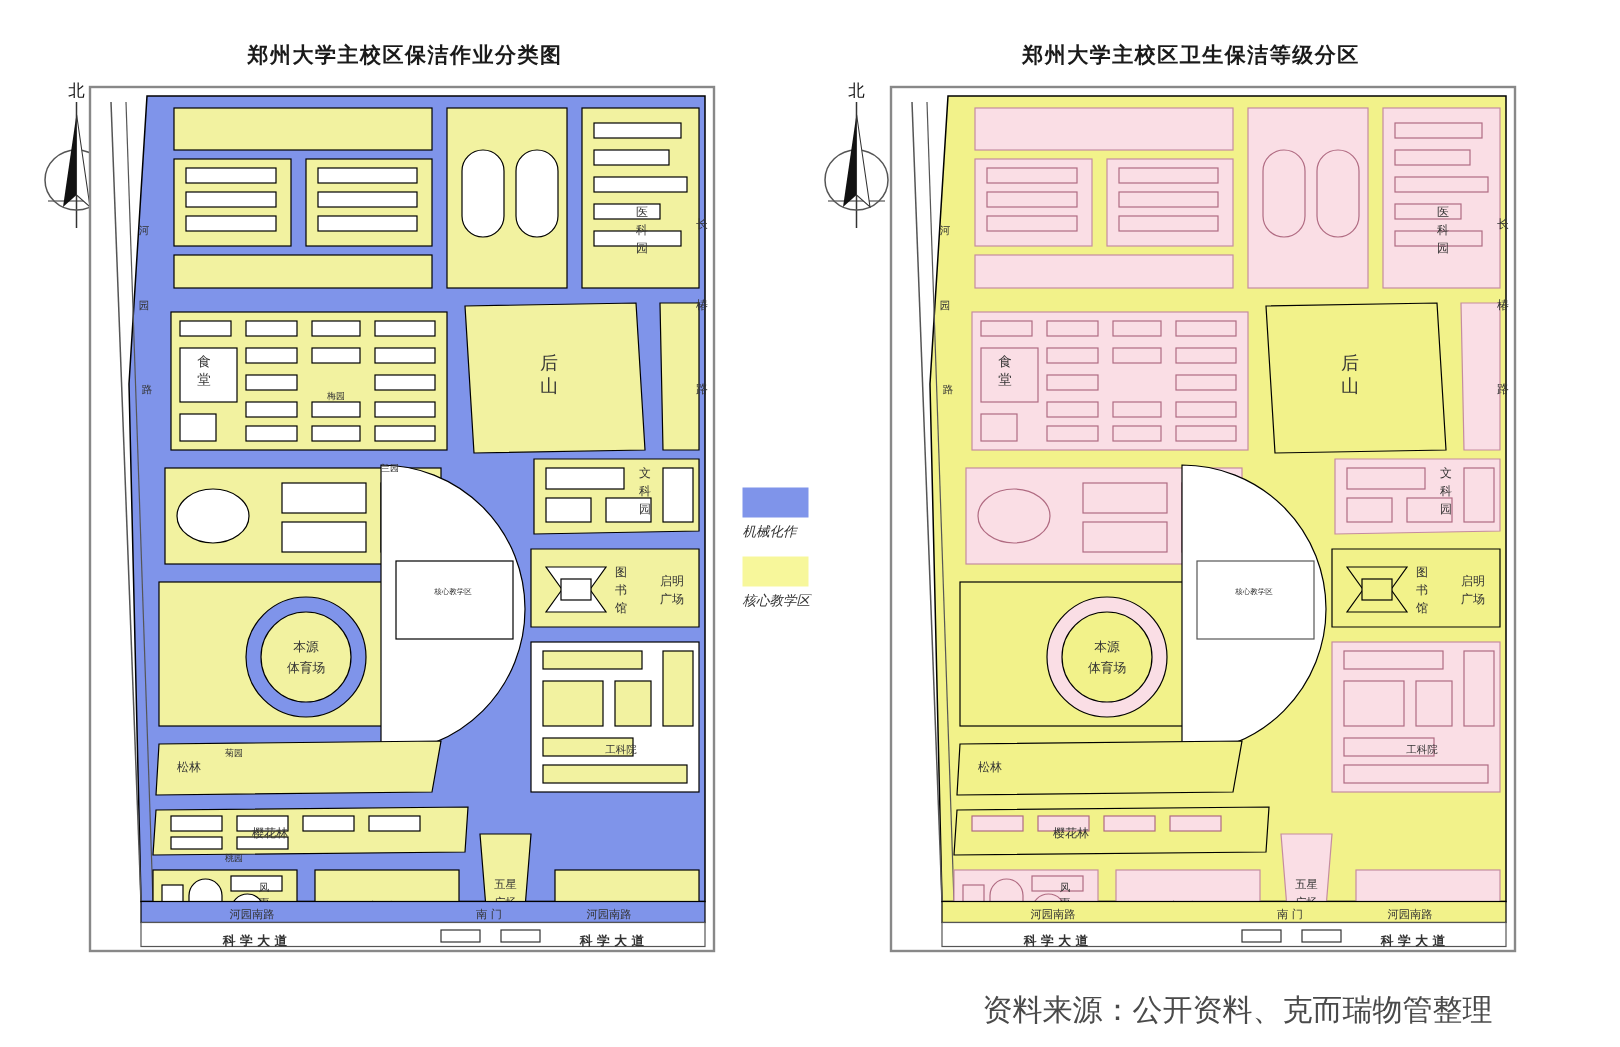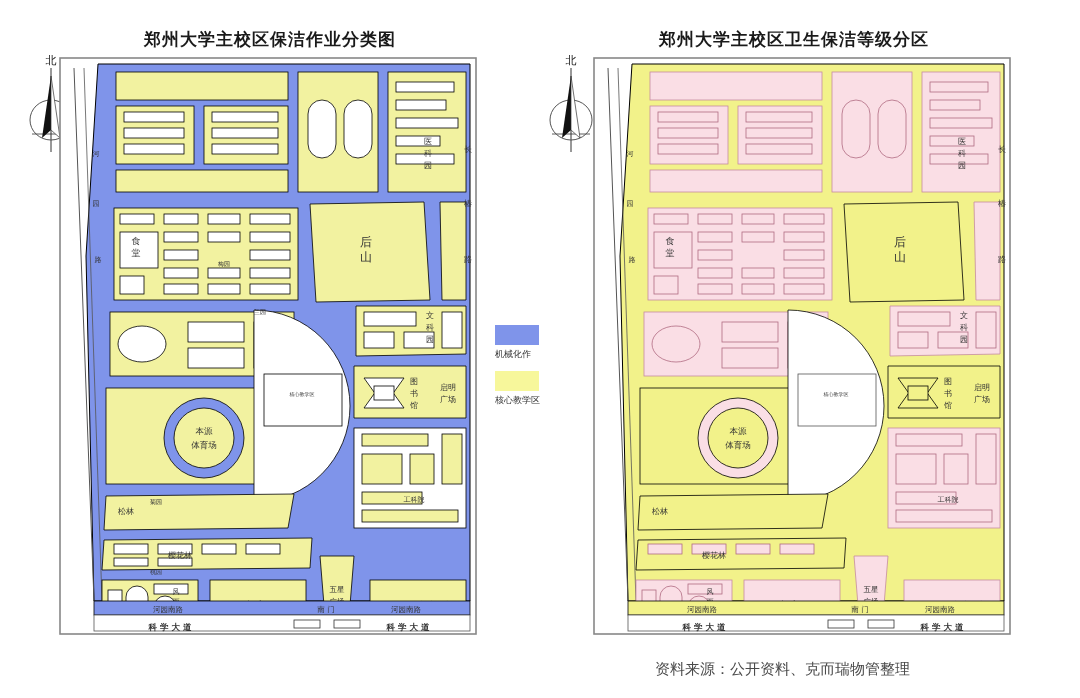--- a/index.html
+++ b/index.html
@@ -6,39 +6,39 @@
   body{
     width:1080px;height:698px;background:#ffffff;
     font-family:"Liberation Sans","DejaVu Sans",sans-serif;
     overflow:hidden;position:relative;
   }
   .panel{position:absolute;top:0;height:698px;}
   #panel-left{left:0;width:540px;}
   #panel-right{left:524px;width:540px;text-decoration:underline;}
   .map-title{
     position:absolute;top:28px;left:0;width:540px;text-align:center;
-    font-size:17px;font-weight:bold;color:#1a1a1a;letter-spacing:1px;
+    font-size:14px;font-weight:bold;color:#1a1a1a;letter-spacing:1px;
     font-family:"DejaVu Sans","Liberation Sans",sans-serif;
   }
   .compass{position:absolute;}
   #compass-left{left:18px;top:42px;width:66px;height:120px;}
   #compass-right{left:14px;top:42px;width:66px;height:120px;}
   .map-svg{position:absolute;}
   #map-left-svg{left:58px;top:56px;}
   #map-right-svg{left:68px;top:56px;}
   .legend{position:absolute;}
   #legend-left{left:495px;top:325px;width:80px;}
-  .legend-item{margin-bottom:10px;}
+  .legend-item{margin-bottom:10px;font-style:italic;}
   .legend-swatch{width:44px;height:20px;border:0px solid #000;}
   .legend-label{
     font-size:9px;color:#333;margin-top:3px;white-space:nowrap;
     font-family:"DejaVu Sans","Liberation Sans",sans-serif;
   }
   #source-note{
-    position:absolute;left:655px;top:660px;font-size:15px;color:#4a4a4a;
+    position:absolute;left:655px;top:660px;font-size:20px;color:#4a4a4a;
     font-family:"DejaVu Sans","Liberation Sans",sans-serif;white-space:nowrap;text-align:center;
   }
   text{font-family:"DejaVu Sans","Liberation Sans",sans-serif;}
 </style>
 </head>
 <body>
 
 <div class="panel" id="panel-left">
 
   <div class="map-title">郑州大学主校区保洁作业分类图</div>

